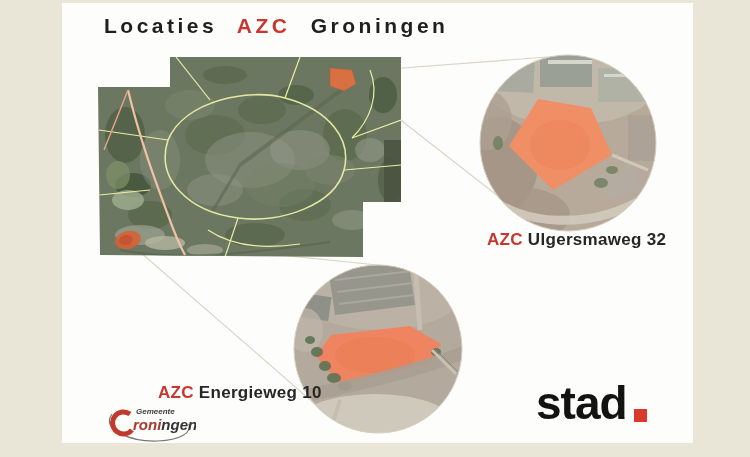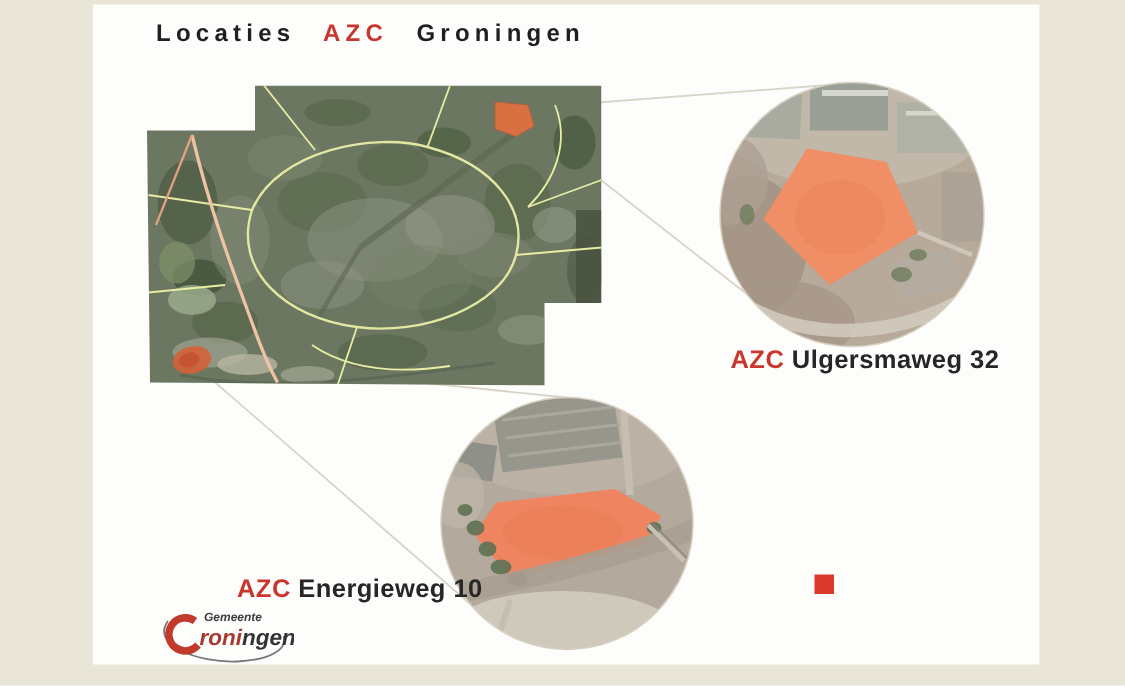--- a/index.html
+++ b/index.html
@@ -8,21 +8,21 @@
     background:#e9e6d7;
     font-family:"Liberation Sans", sans-serif;
   }
   .slide{
     position:absolute;left:62px;top:3px;width:631px;height:440px;
     background:#fdfdfb;
   }
   .graphics{position:absolute;left:0;top:0;width:750px;height:457px;}
   .title{
     position:absolute;left:104px;top:14px;width:480px;
-    font-size:16px;font-weight:bold;letter-spacing:3.5px;color:#1f1f1f;
+    font-size:21px;font-weight:bold;letter-spacing:3.5px;color:#1f1f1f;
     white-space:nowrap;
   }
   .title .w{margin-right:11px;}
   .title .red{color:#c8362e;}
   .loc-label{
     position:absolute;font-size:17px;font-weight:bold;color:#262626;
     letter-spacing:0.3px;white-space:nowrap;
   }
   .loc-label .red{color:#c8362e;margin-right:5px;}
   .label-ulgersmaweg{left:487px;top:230px;}
@@ -214,14 +214,15 @@
   <path d="M34,22 A11,11 0 1 0 36,38" stroke="#c23a2c" stroke-width="5" fill="none"></path>
   <text x="40" y="22" font-size="8" font-style="italic" font-weight="600" fill="#3c3c3c" font-family="&quot;Liberation Sans&quot;, sans-serif">
     <tspan>Gemeente</tspan>
   </text>
   <text x="37" y="38" font-size="15" font-style="italic" font-weight="bold" font-family="&quot;Liberation Sans&quot;, sans-serif">
     <tspan fill="#a93a2f">roni</tspan><tspan fill="#333333">ngen</tspan>
   </text>
 </svg>
 
 <div class="stad">
+  <span class="word">stad</span>
   <span class="dot"></span>
 </div>
 
 </body></html>

